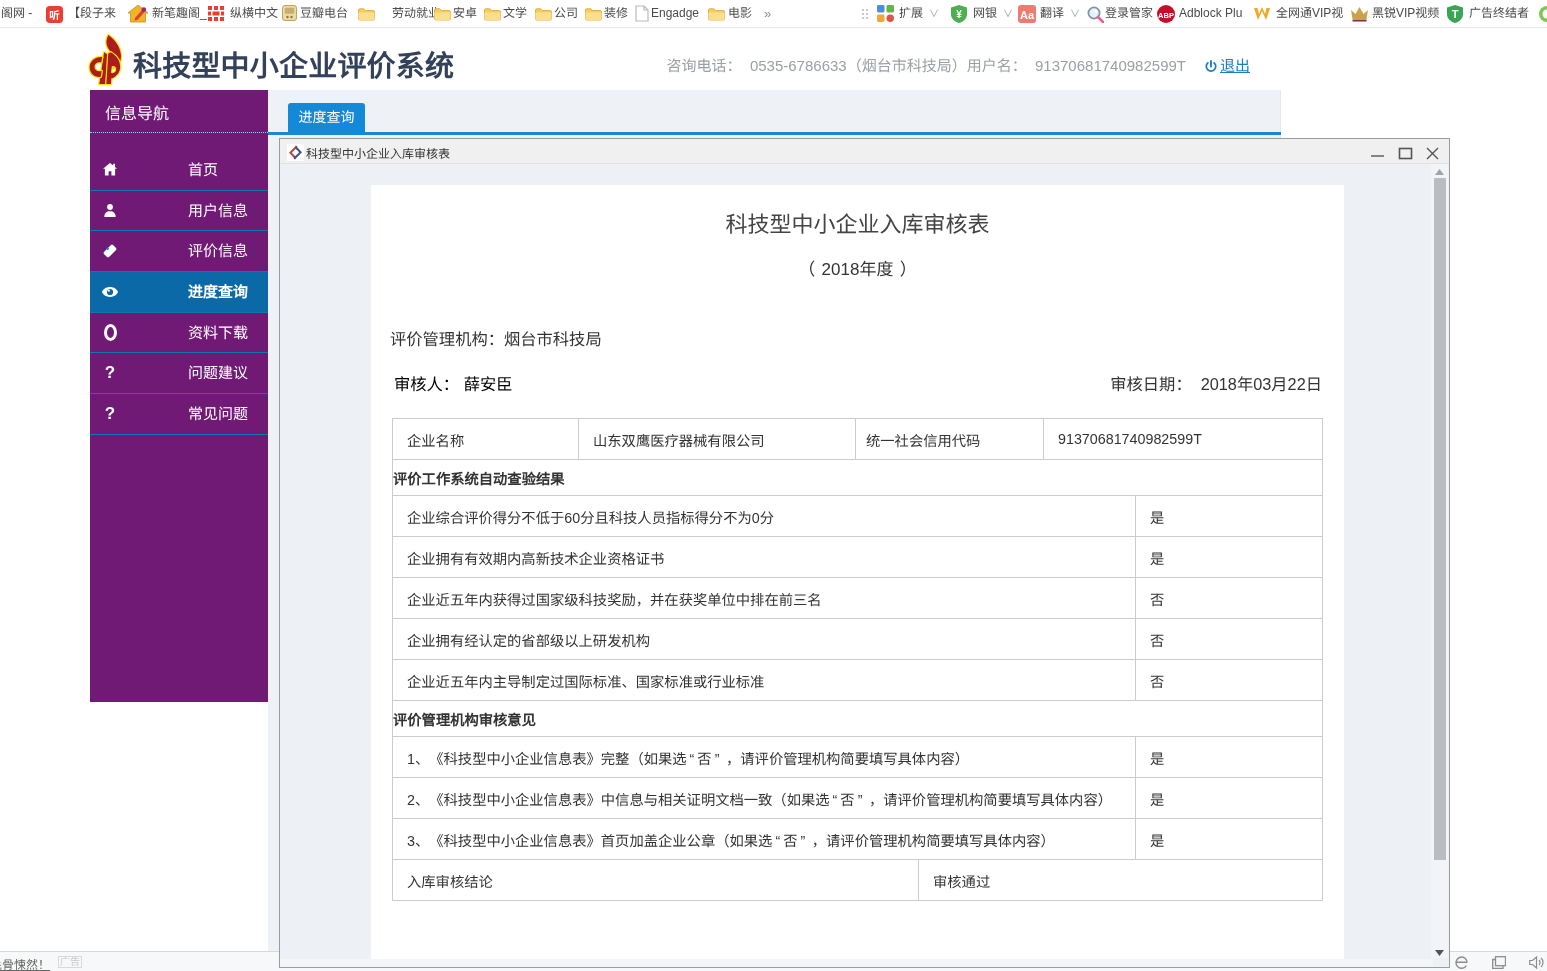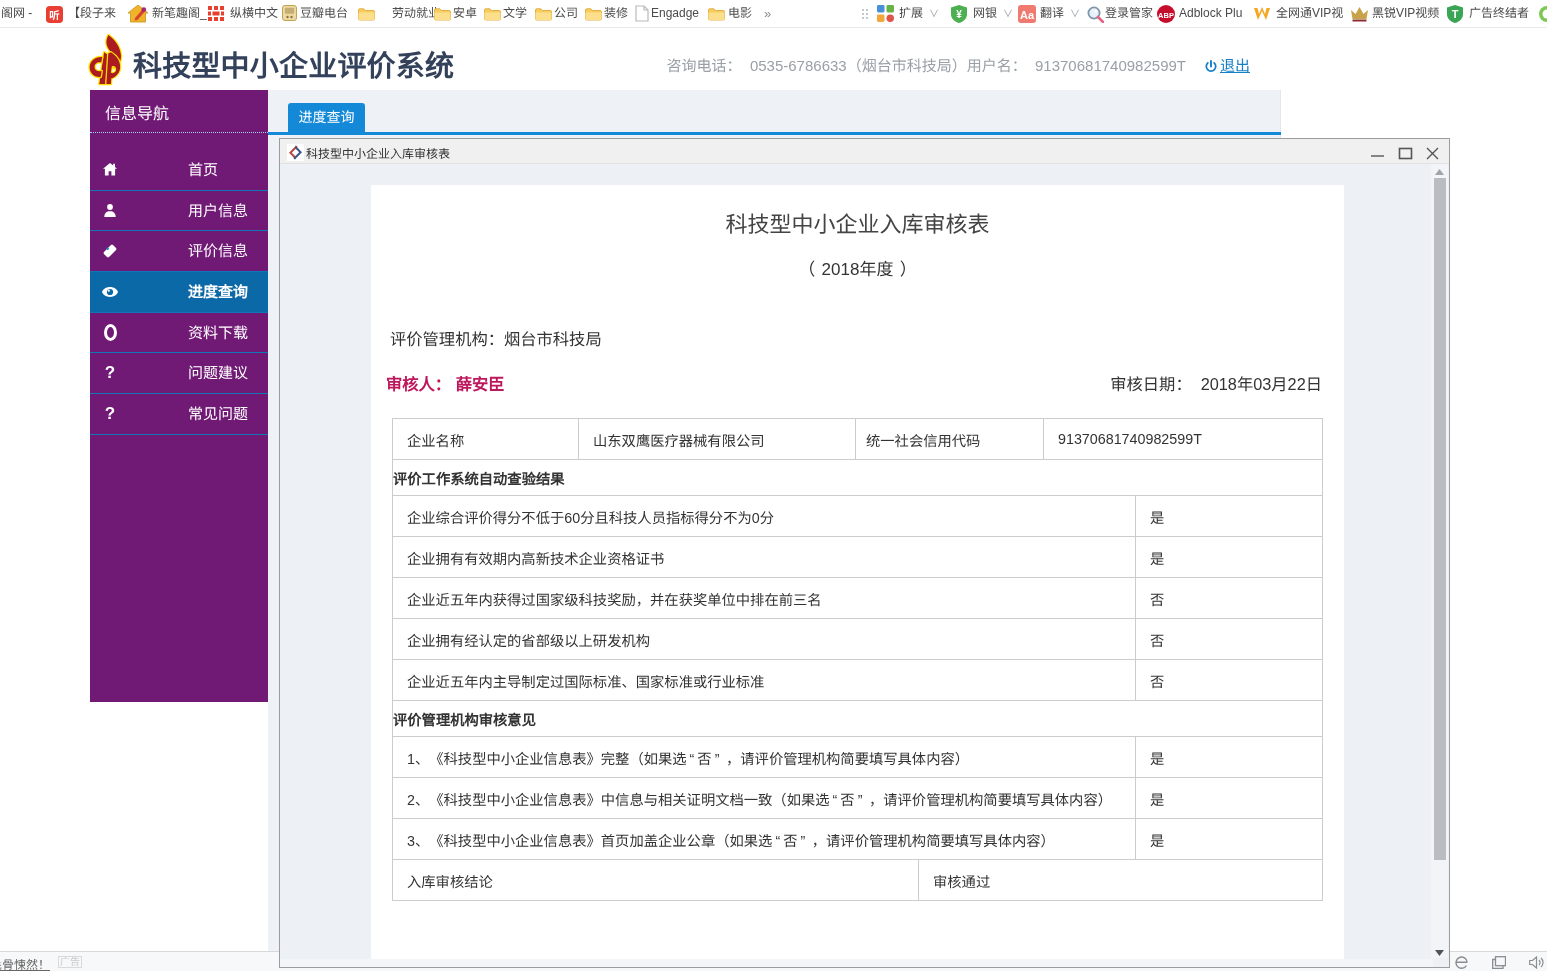--- a/index.html
+++ b/index.html
@@ -57,21 +57,21 @@
   
   #vsb { position:absolute; right:1px; top:25px; width:17px; height:794px; background:#f2f4f7; z-index:3; }
   #vsb .thumb { position:absolute; left:2.5px; top:14px; width:12px; height:682px; background:#b9bdc1; }
   #hsb { position:absolute; left:0; bottom:0; width:1153px; height:8px; background:#f3f5f8; z-index:3; }
 
   
   #paper { position:absolute; left:91px; top:46px; width:973px; height:775px; background:#fff; }
   #paper .h1 { position:absolute; left:0; top:29px; width:100%; text-align:center; font-size:22px; line-height:22px; color:#444; }
   #paper .h2 { position:absolute; left:0; top:76px; width:100%; text-align:center; font-size:17px; line-height:17px; color:#333; }
   #paper .l1 { position:absolute; left:19px; top:146px; font-size:16.3px; line-height:16px; color:#333; }
-  #paper .l2 { position:absolute; left:15px; top:191px; font-size:16.3px; line-height:16px; color:#be185d;font-weight:bold; }
+  #paper .l2 { position:absolute; left:23px; top:191px; font-size:16.3px; line-height:16px; color:#000000; }
   #paper .l3 { position:absolute; right:22px; top:191px; font-size:16.3px; line-height:16px; color:#333; }
 
   table.ft { position:absolute; left:21px; top:233px; width:930px; border-collapse:collapse; table-layout:fixed; font-size:14.3px; color:#333; }
   table.ft td { border:1px solid #ccc; padding:0 0 0 14px; height:41px; font-weight:normal; white-space:nowrap; overflow:hidden; }
   table.ft td.hd { text-align:left; font-weight:bold; padding:0; height:36px; }
 </style>
 </head>
 <body>
 
 <svg width="0" height="0" style="position:absolute">

